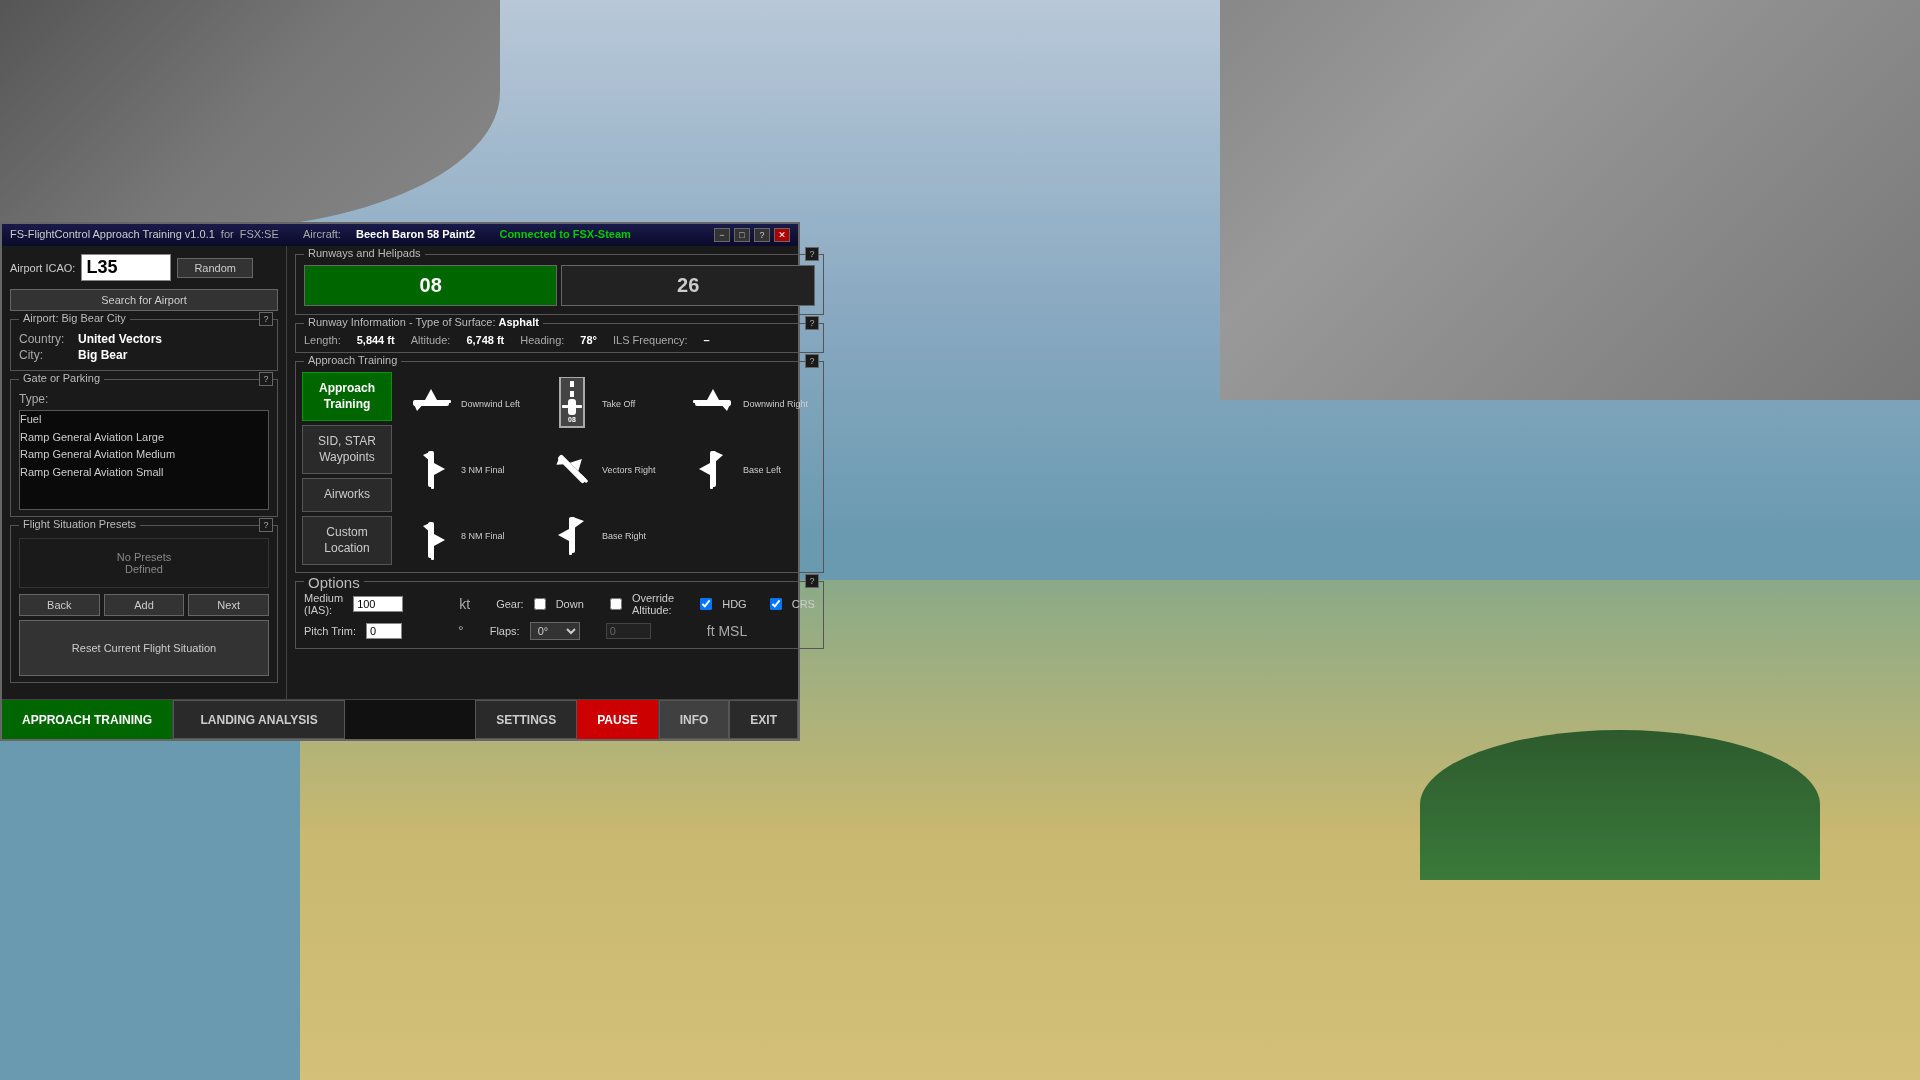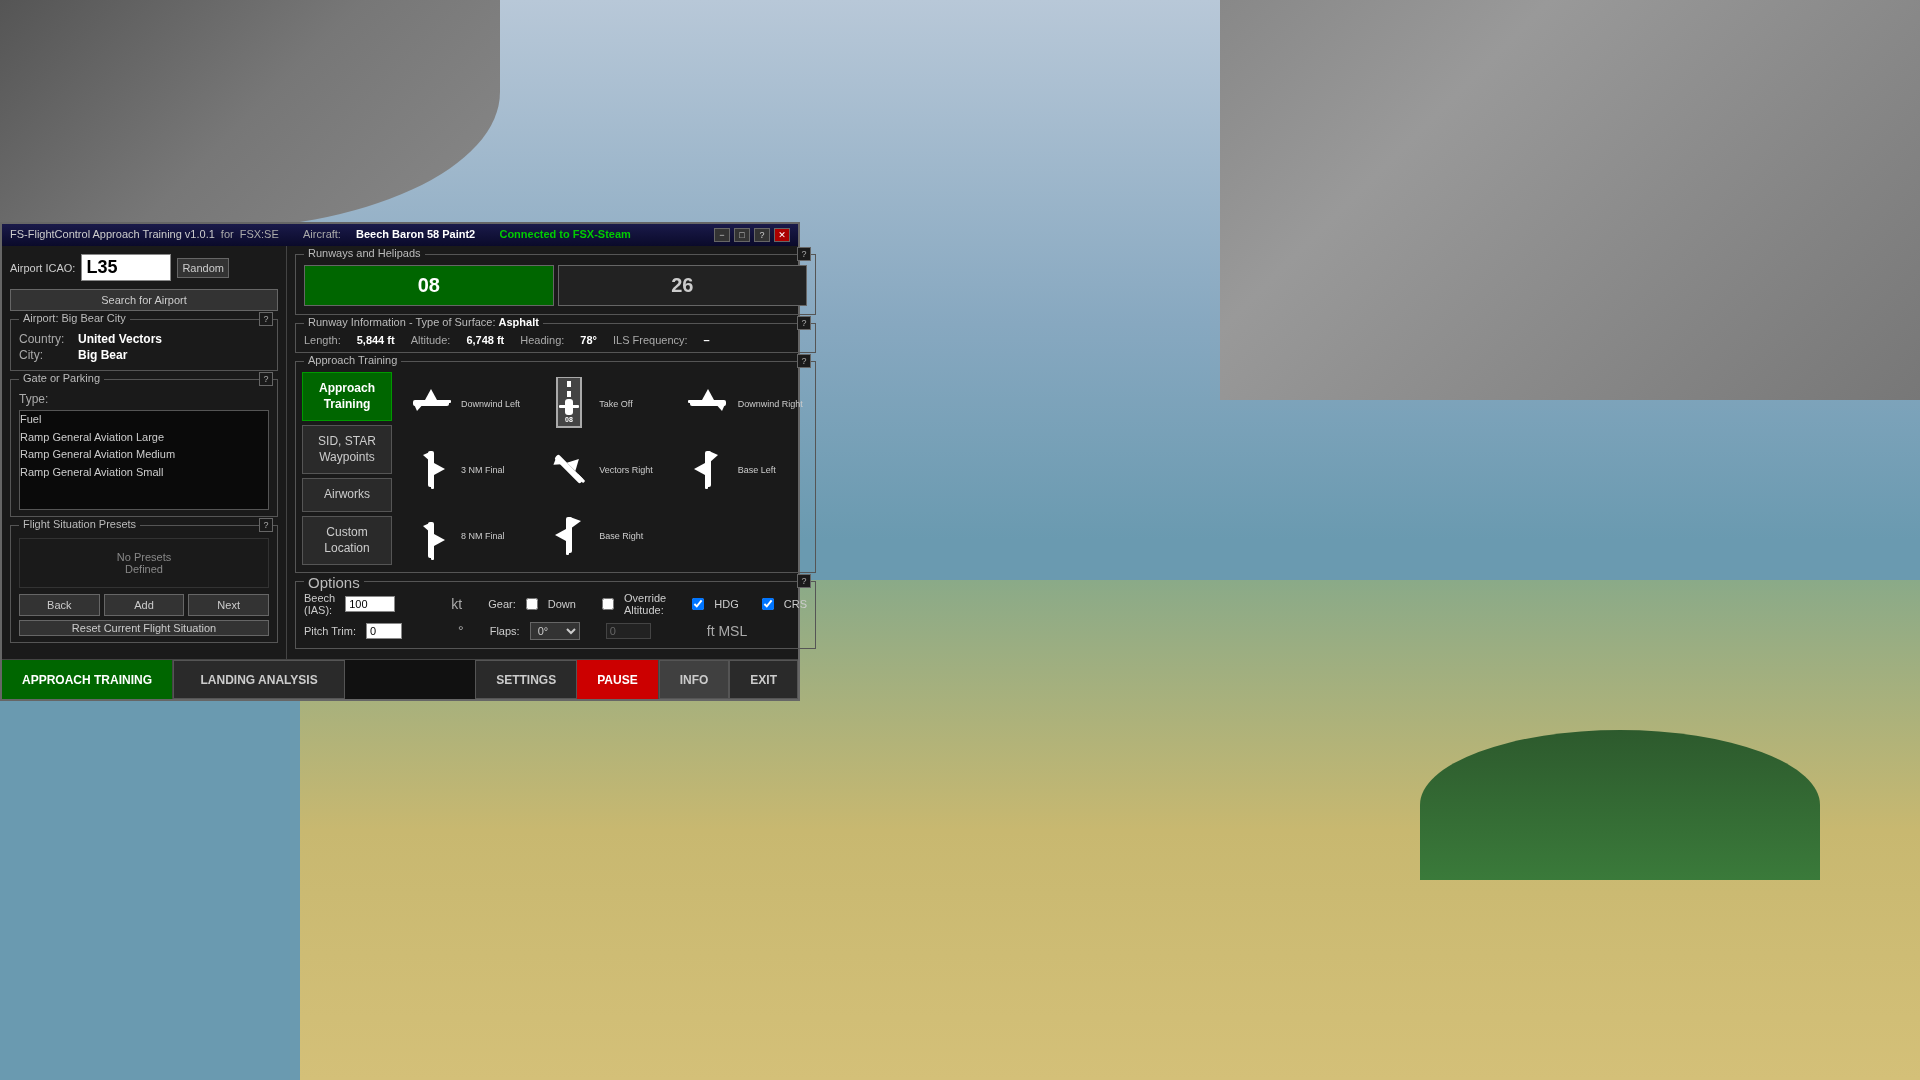--- a/index.html
+++ b/index.html
@@ -159,21 +159,21 @@
       font-weight: bold;
       width: 90px;
       padding: 2px 4px;
       font-family: Arial, sans-serif;
     }
 
     #random-btn {
       background: #333;
       color: #ccc;
       border: 1px solid #666;
-      padding: 3px 4px;
+      padding: 3px 16px;
       cursor: pointer;
       font-size: 11px;
     }
 
     #search-btn {
       width: 100%;
       background: #333;
       color: #ccc;
       border: 1px solid #666;
       padding: 4px;
@@ -282,21 +282,21 @@
       cursor: pointer;
       font-size: 11px;
       flex: 1;
     }
 
     #reset-btn {
       width: 100%;
       background: #333;
       color: #ccc;
       border: 1px solid #666;
-      padding: 1px;
+      padding: 21px;
       cursor: pointer;
       font-size: 11px;
     }
 
     
     #right-panel {
       flex: 1;
       padding: 8px;
     }
 
@@ -907,21 +907,21 @@
 
           </div>
         </div>
       </div>
 
       <div id="options-section">
         <span id="options-label">Options</span>
         <div id="options-help">?</div>
         <div id="options-content">
           <div id="options-row1">
-            <span>Beech (IAS):</span>
+            <span>Medium (IAS):</span>
             <input type="text" class="options-input" value="100" style="">
             <span class="options-unit">kt</span>
             &nbsp;&nbsp;
             <span>Gear:</span>
             <input type="checkbox" class="options-checkbox" style="">
             <span>Down</span>
             &nbsp;&nbsp;
             <input type="checkbox" class="options-checkbox" style="">
             <span>Override Altitude:</span>
             &nbsp;&nbsp;

